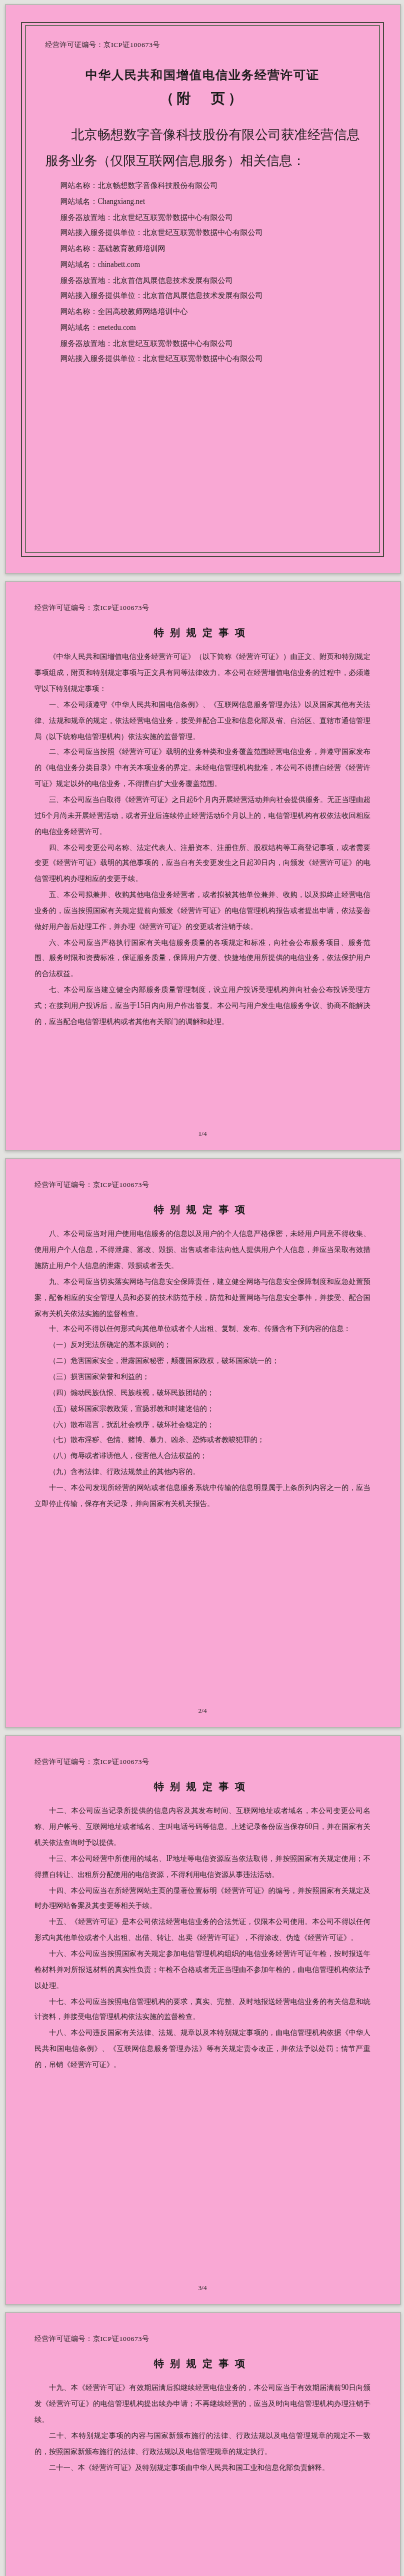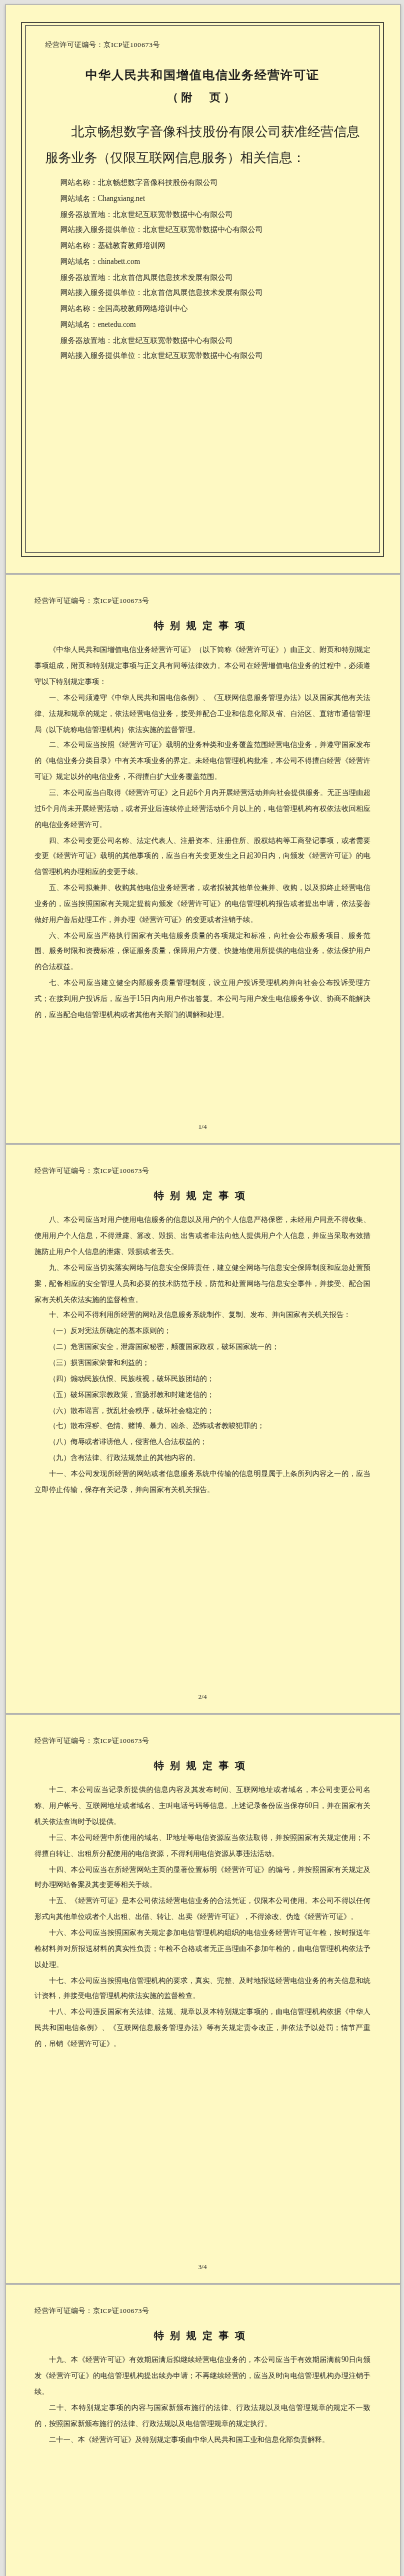--- a/index.html
+++ b/index.html
@@ -12,22 +12,22 @@
   }
   .doc-viewport {
     width: 405px;
     margin: 0 auto;
     padding: 4.1px 0 1px 0;
   }
   .page {
     position: relative;
     width: 396px;
     height: 570px;
-    margin: 0 auto 0 auto;
-    background: #fef9c3;
+    margin: 0 auto 7px auto;
+    background: #f9a8d4;
     border: 0.5px solid #b9b9b4;
     box-shadow: 0 1px 2.6px rgba(0,0,0,0.18);
     overflow: hidden;
   }
   
   .cert-outer {
     position: absolute;
     left: 15.5px; right: 15.5px; top: 16.5px; bottom: 16.5px;
     border: 1px solid #47473f;
   }
@@ -44,21 +44,21 @@
   .p1-title {
     margin: 17.5px 0 0 0;
     text-align: center;
     font-size: 12px;
     font-weight: bold;
     letter-spacing: 1px;
   }
   .p1-sub {
     margin-top: 6.2px;
     text-align: center;
-    font-size: 11px;
+    font-size: 14px;
     font-weight: bold;
     letter-spacing: 3.1px;
   }
   .p1-intro {
     margin: 13.4px 0 3.1px 0;
     font-size: 13px;
     line-height: 2.05;
     text-indent: 2em;
     text-align: justify;
   }
@@ -164,21 +164,21 @@
 
   <div class="page">
     <div class="sp-page-inner">
       <div class="sp-header">
         <span>经营许可证编号：</span><span>京ICP证100673号</span>
       </div>
       <h2 class="sp-title">特别规定事项</h2>
       <div class="sp-body">
         <p>八、本公司应当对用户使用电信服务的信息以及用户的个人信息严格保密，未经用户同意不得收集、使用用户个人信息，不得泄露、篡改、毁损、出售或者非法向他人提供用户个人信息，并应当采取有效措施防止用户个人信息的泄露、毁损或者丢失。</p>
         <p>九、本公司应当切实落实网络与信息安全保障责任，建立健全网络与信息安全保障制度和应急处置预案，配备相应的安全管理人员和必要的技术防范手段，防范和处置网络与信息安全事件，并接受、配合国家有关机关依法实施的监督检查。</p>
-        <p>十、本公司不得利用所经营的网站及信息服务系统制作、复制、发布、并向国家有关机关报告：</p>
+        <p>十、本公司不得以任何形式向其他单位或者个人出租、复制、发布、传播含有下列内容的信息：</p>
         <p>（一）反对宪法所确定的基本原则的；</p>
         <p>（二）危害国家安全，泄露国家秘密，颠覆国家政权，破坏国家统一的；</p>
         <p>（三）损害国家荣誉和利益的；</p>
         <p>（四）煽动民族仇恨、民族歧视，破坏民族团结的；</p>
         <p>（五）破坏国家宗教政策，宣扬邪教和封建迷信的；</p>
         <p>（六）散布谣言，扰乱社会秩序，破坏社会稳定的；</p>
         <p>（七）散布淫秽、色情、赌博、暴力、凶杀、恐怖或者教唆犯罪的；</p>
         <p>（八）侮辱或者诽谤他人，侵害他人合法权益的；</p>
         <p>（九）含有法律、行政法规禁止的其他内容的。</p>
         <p>十一、本公司发现所经营的网站或者信息服务系统中传输的信息明显属于上条所列内容之一的，应当立即停止传输，保存有关记录，并向国家有关机关报告。</p>

